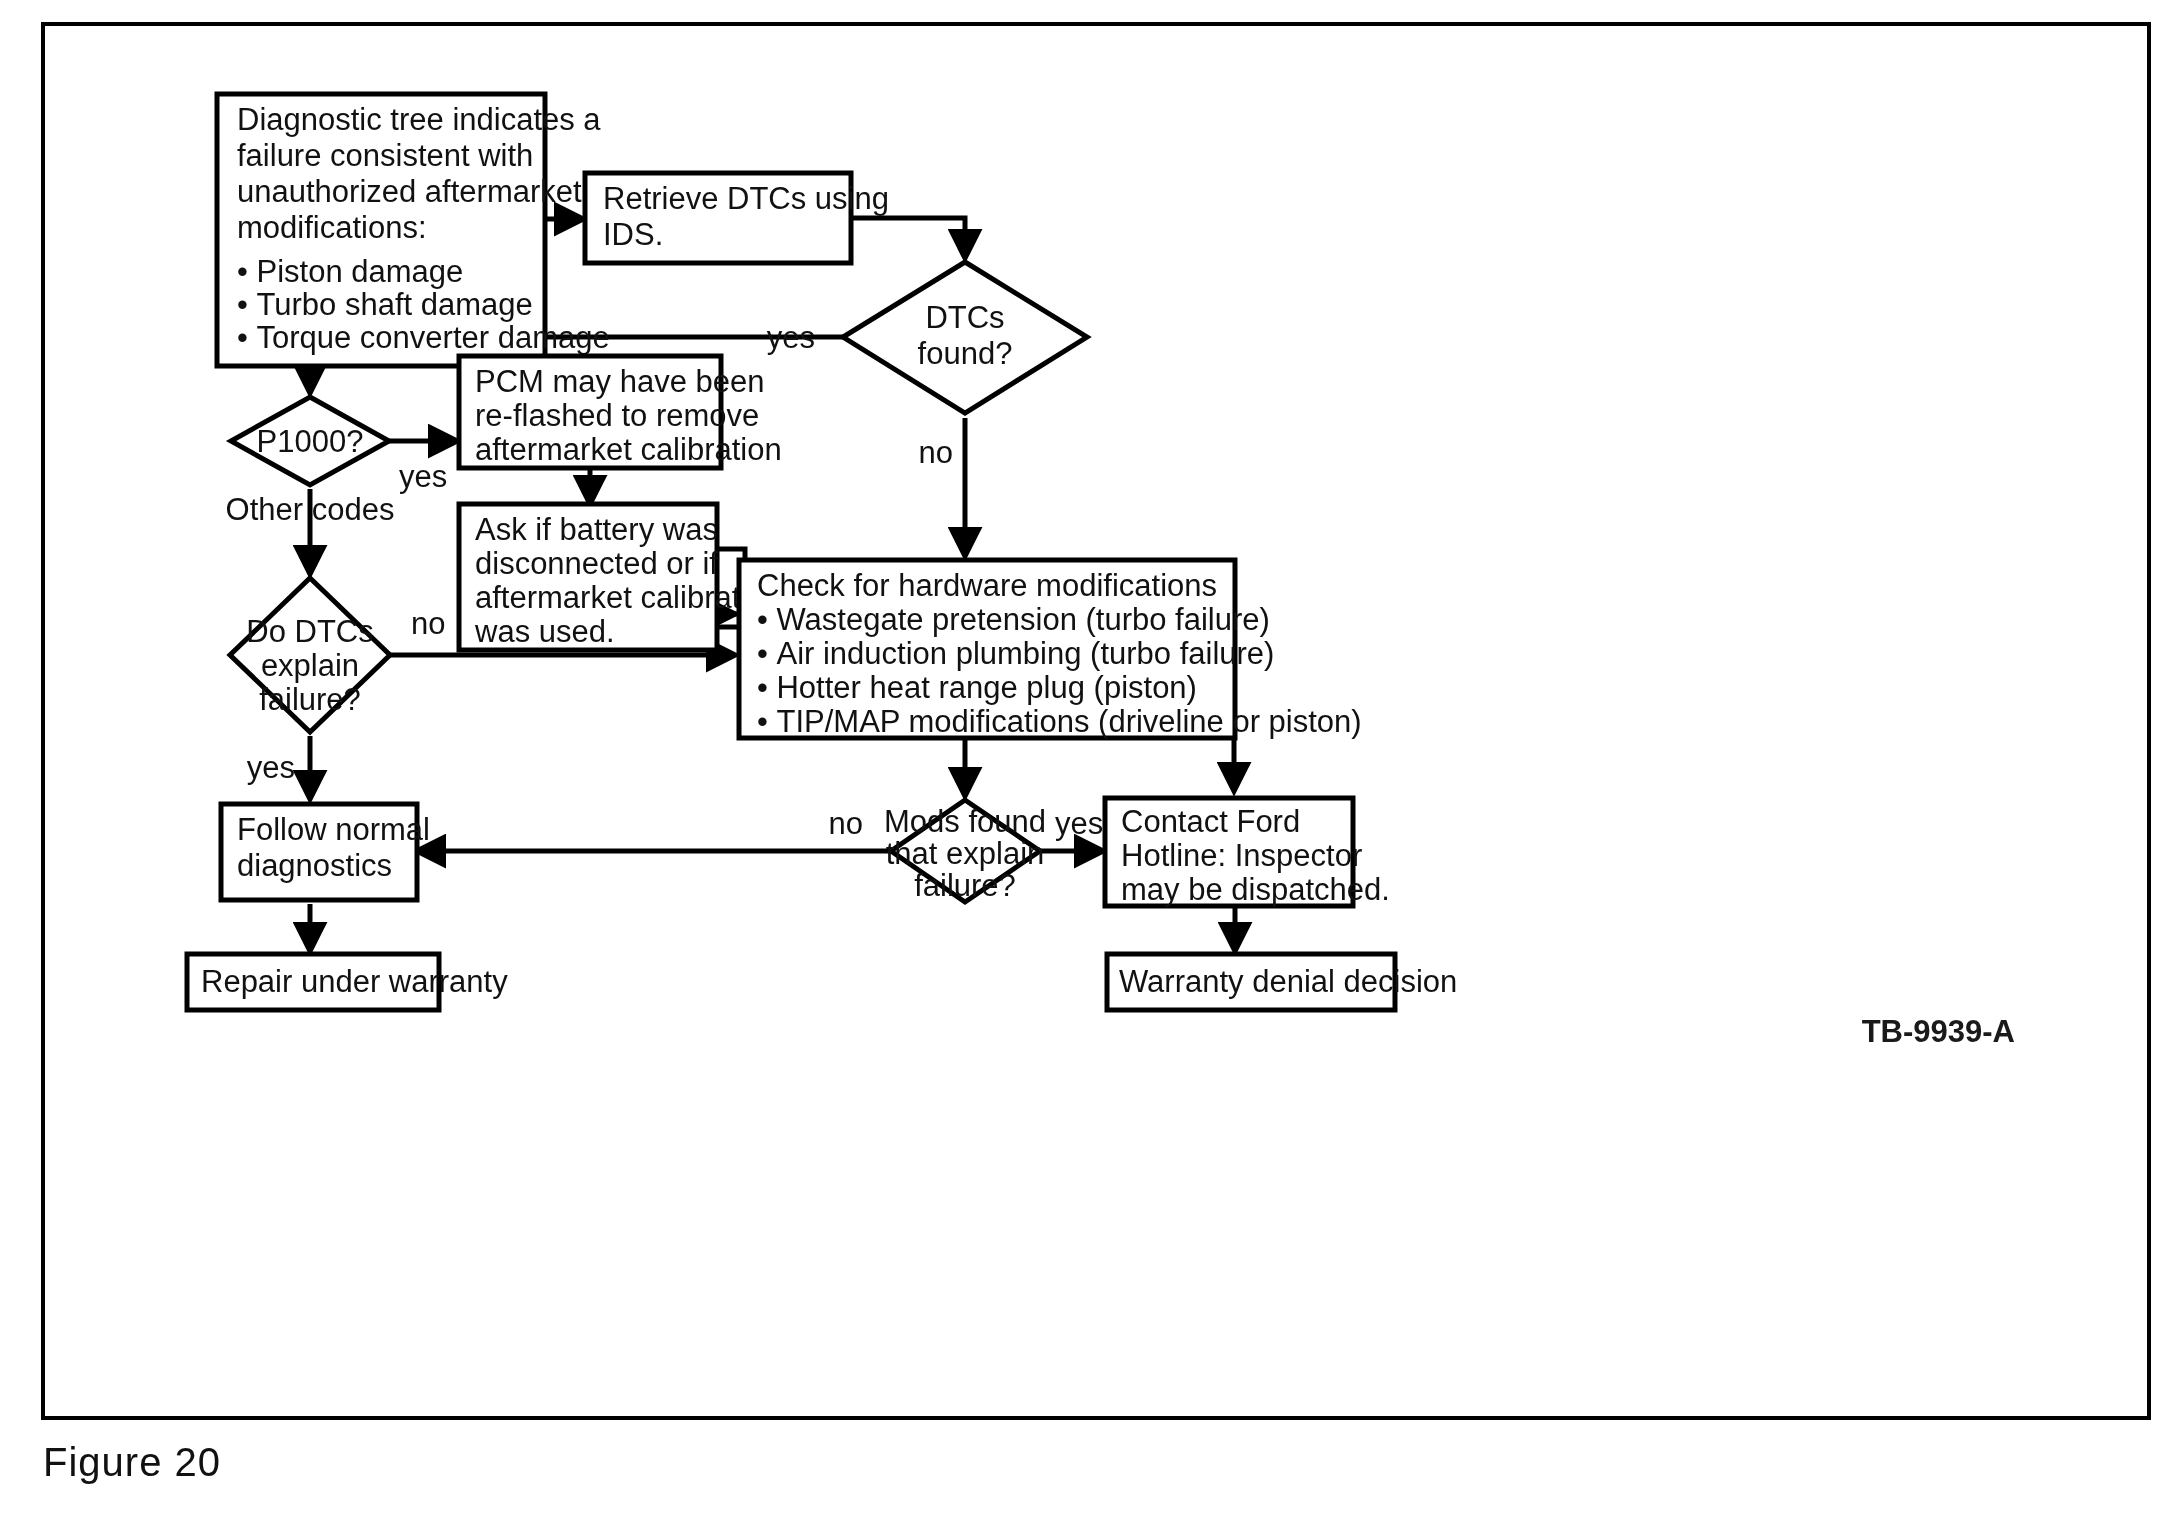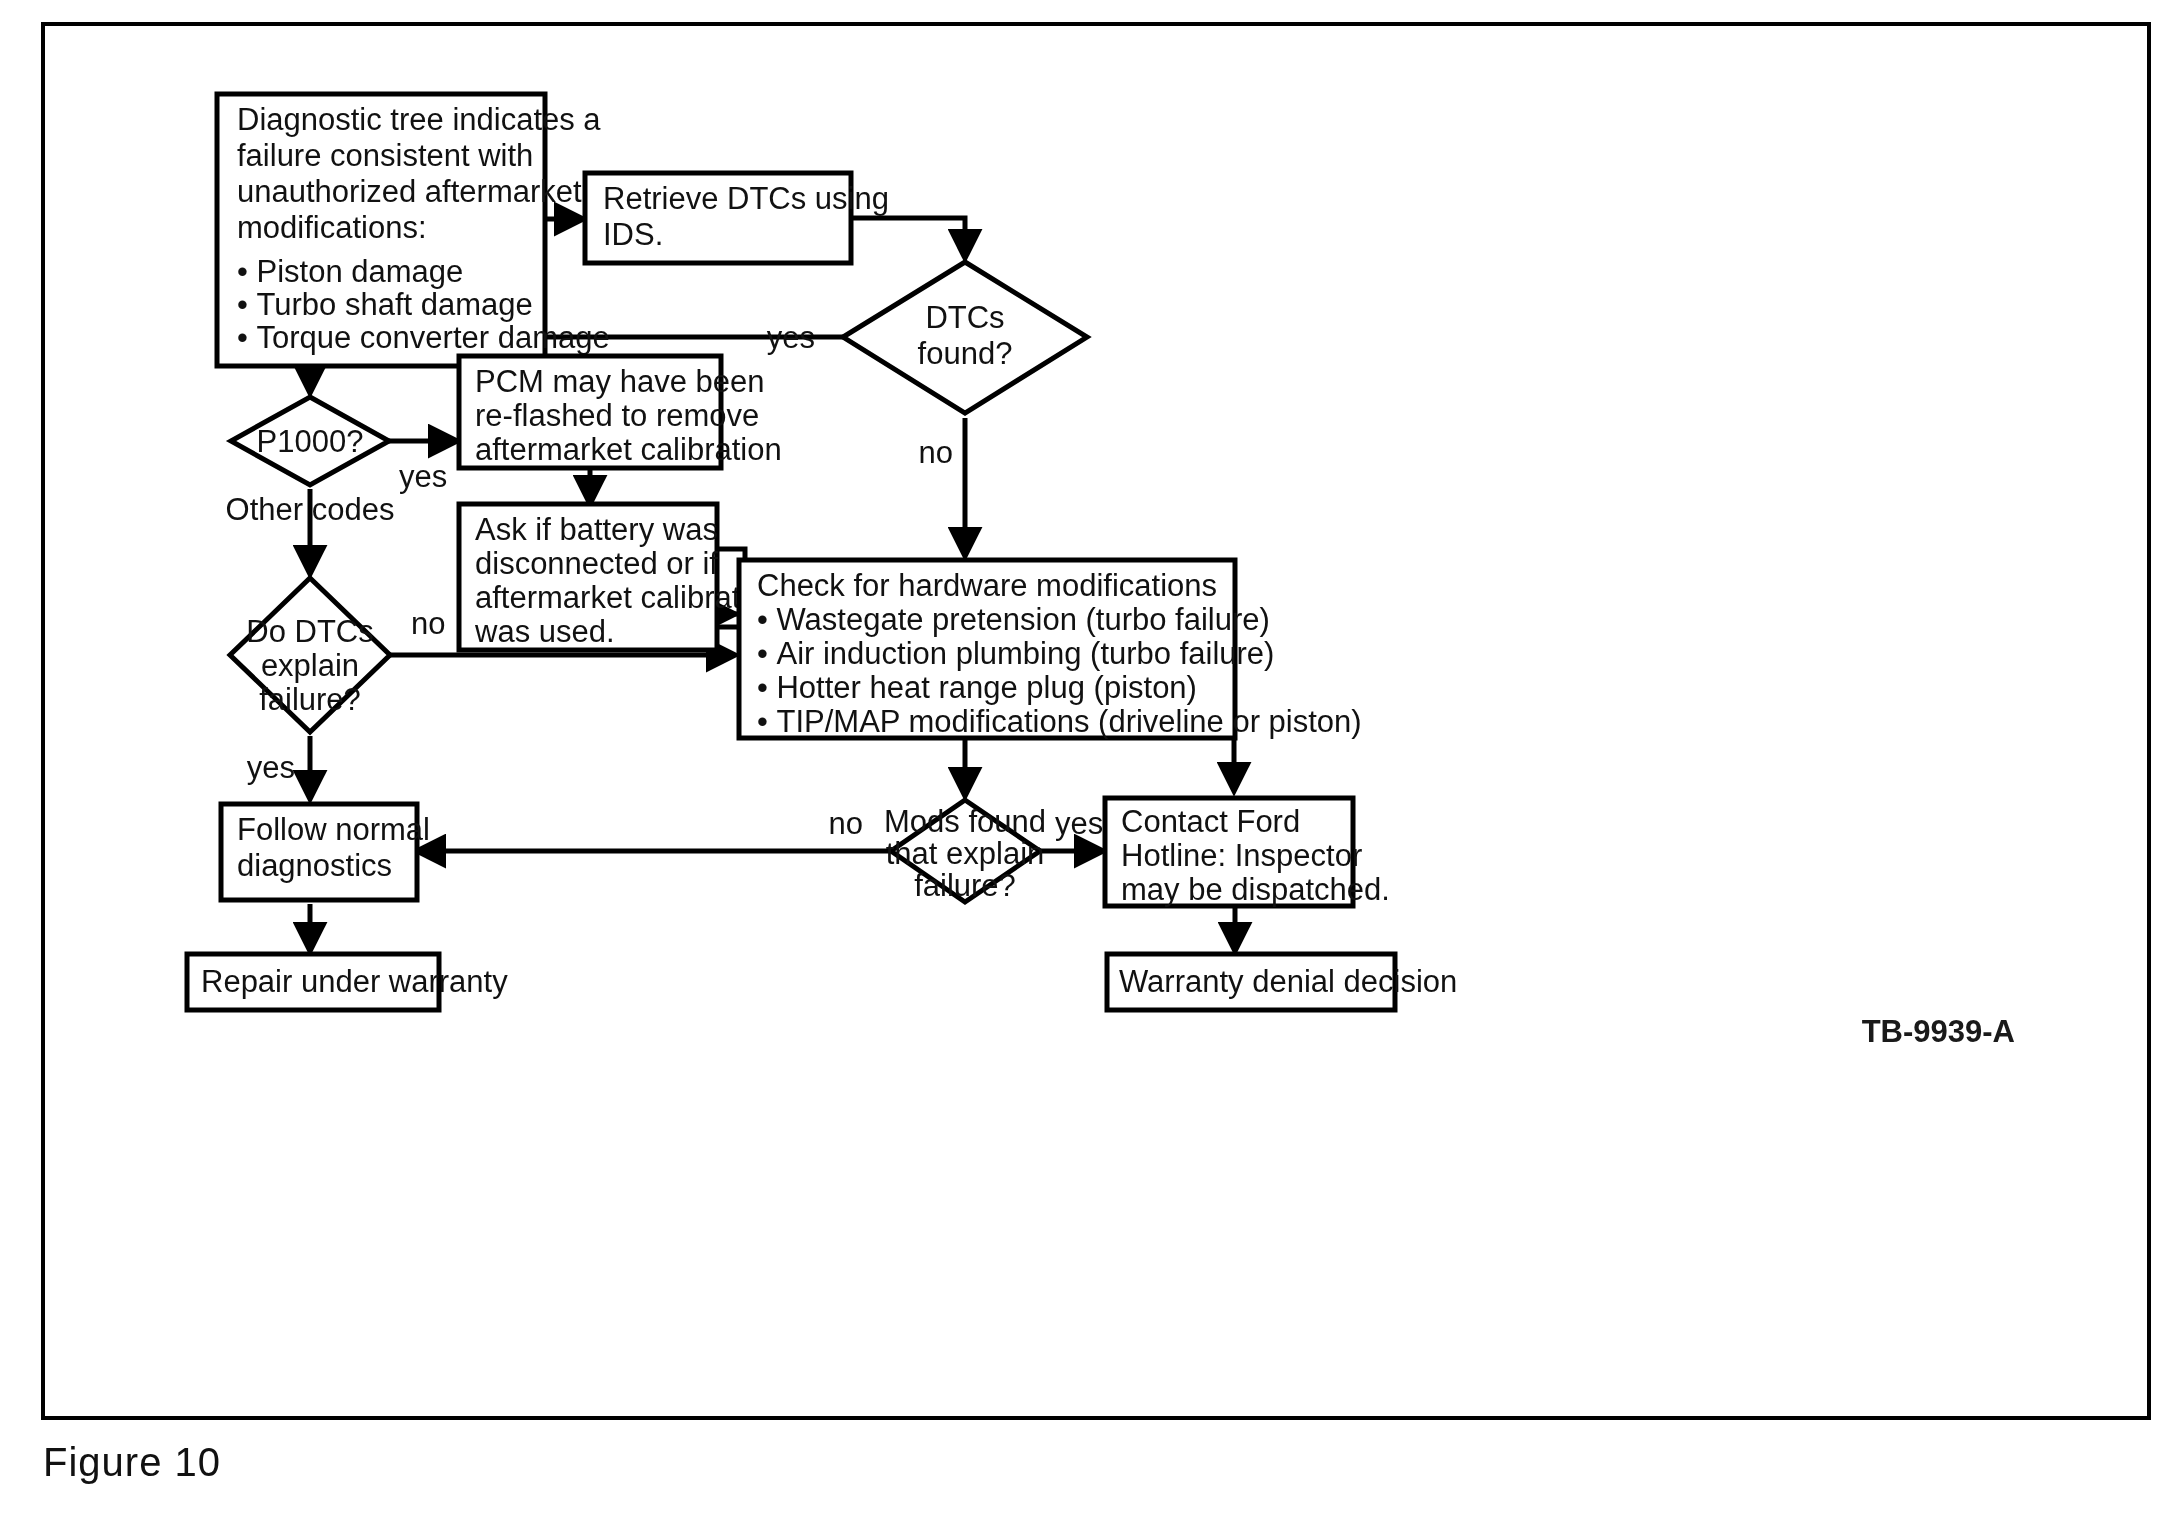--- a/index.html
+++ b/index.html
@@ -223,14 +223,14 @@
       <g>
         <rect class="shape" x="1062" y="928" width="288" height="56"></rect>
         <text class="node-text" x="1074" y="966">Warranty denial decision</text>
       </g>
 
       <text class="tb-code" x="1970" y="1016" text-anchor="end">TB-9939-A</text>
 
     </svg>
   </div>
 
-  <div id="figure-caption">Figure 10</div>
+  <div id="figure-caption">Figure 20</div>
 </div>
 
 </body></html>

